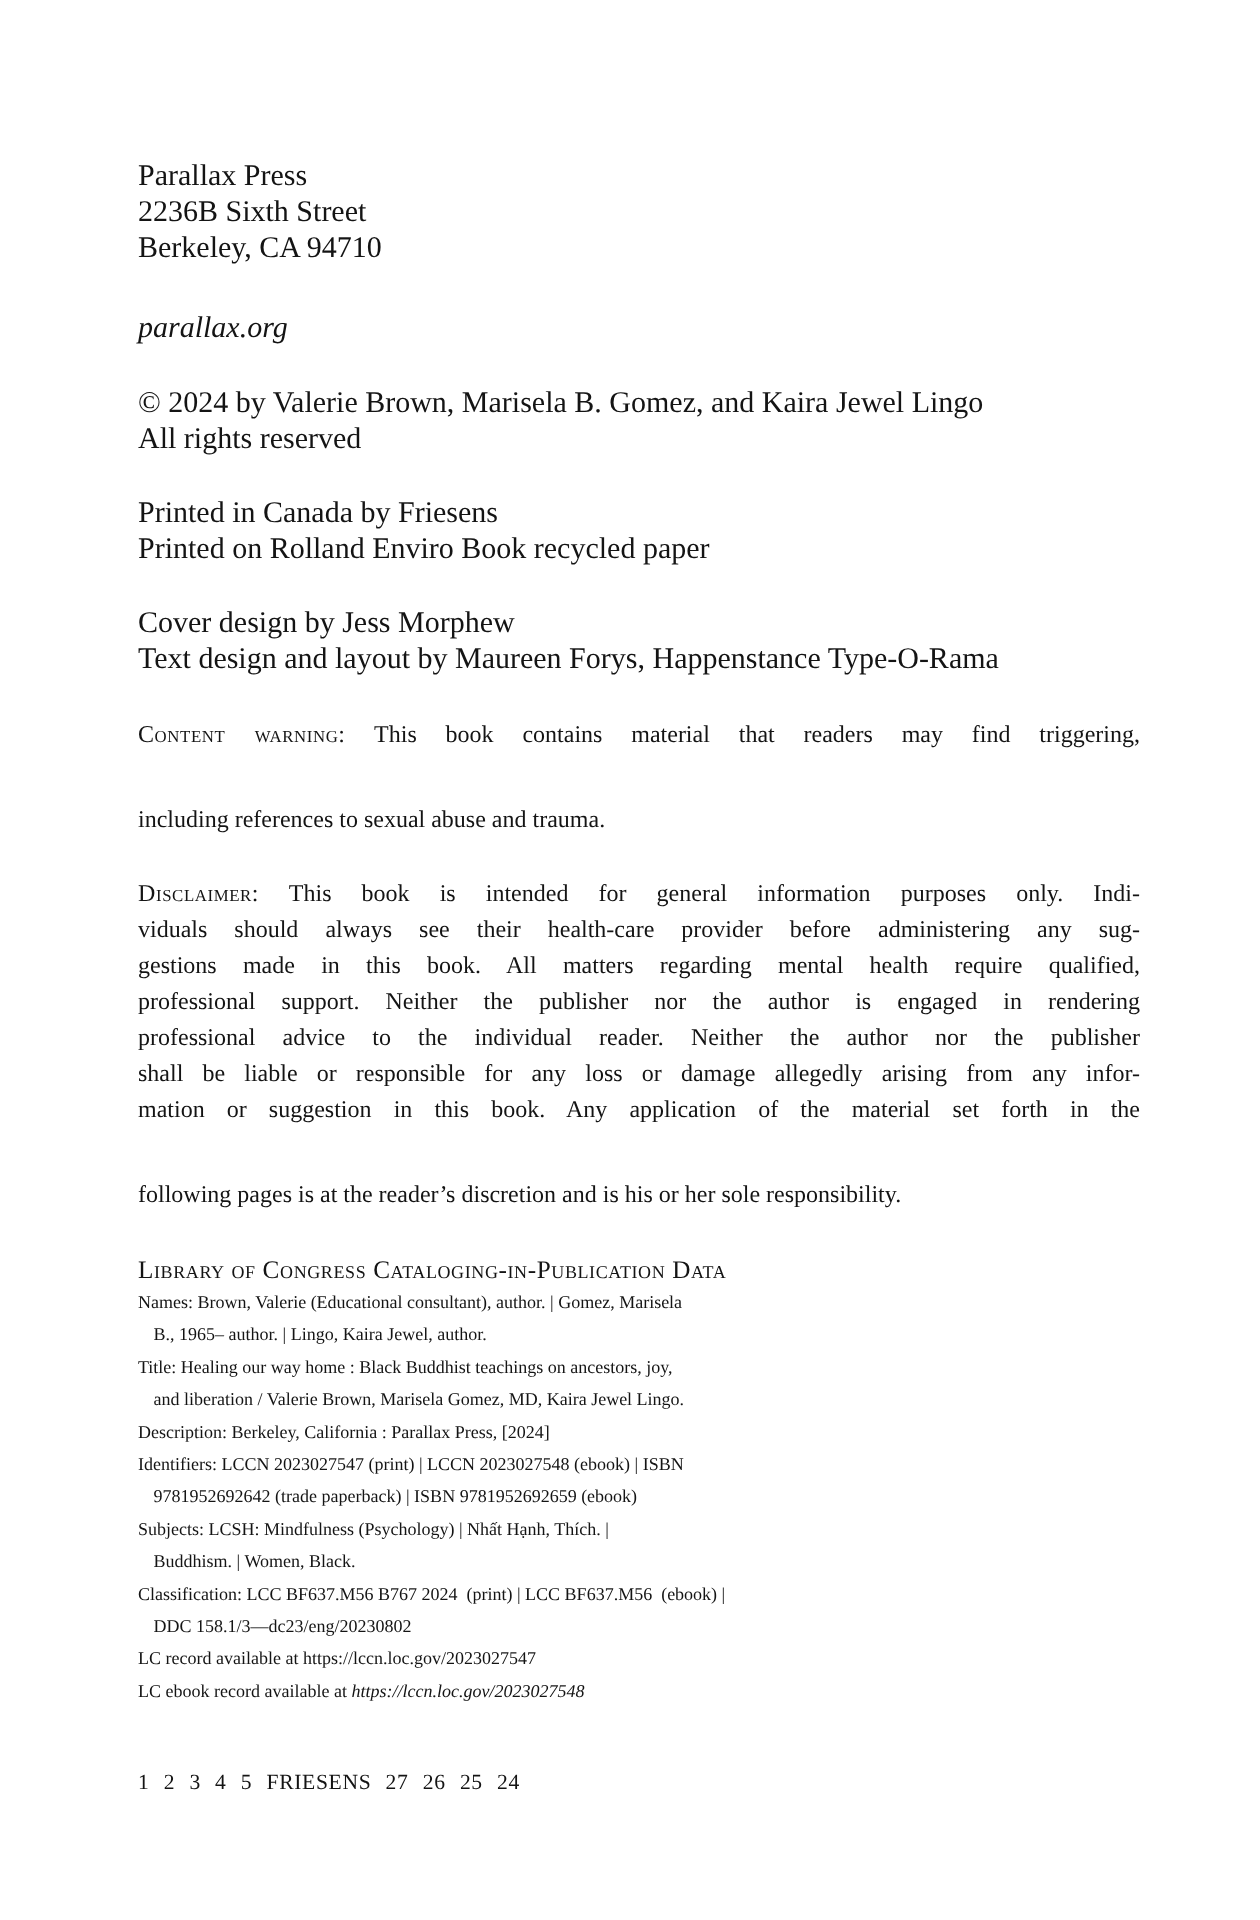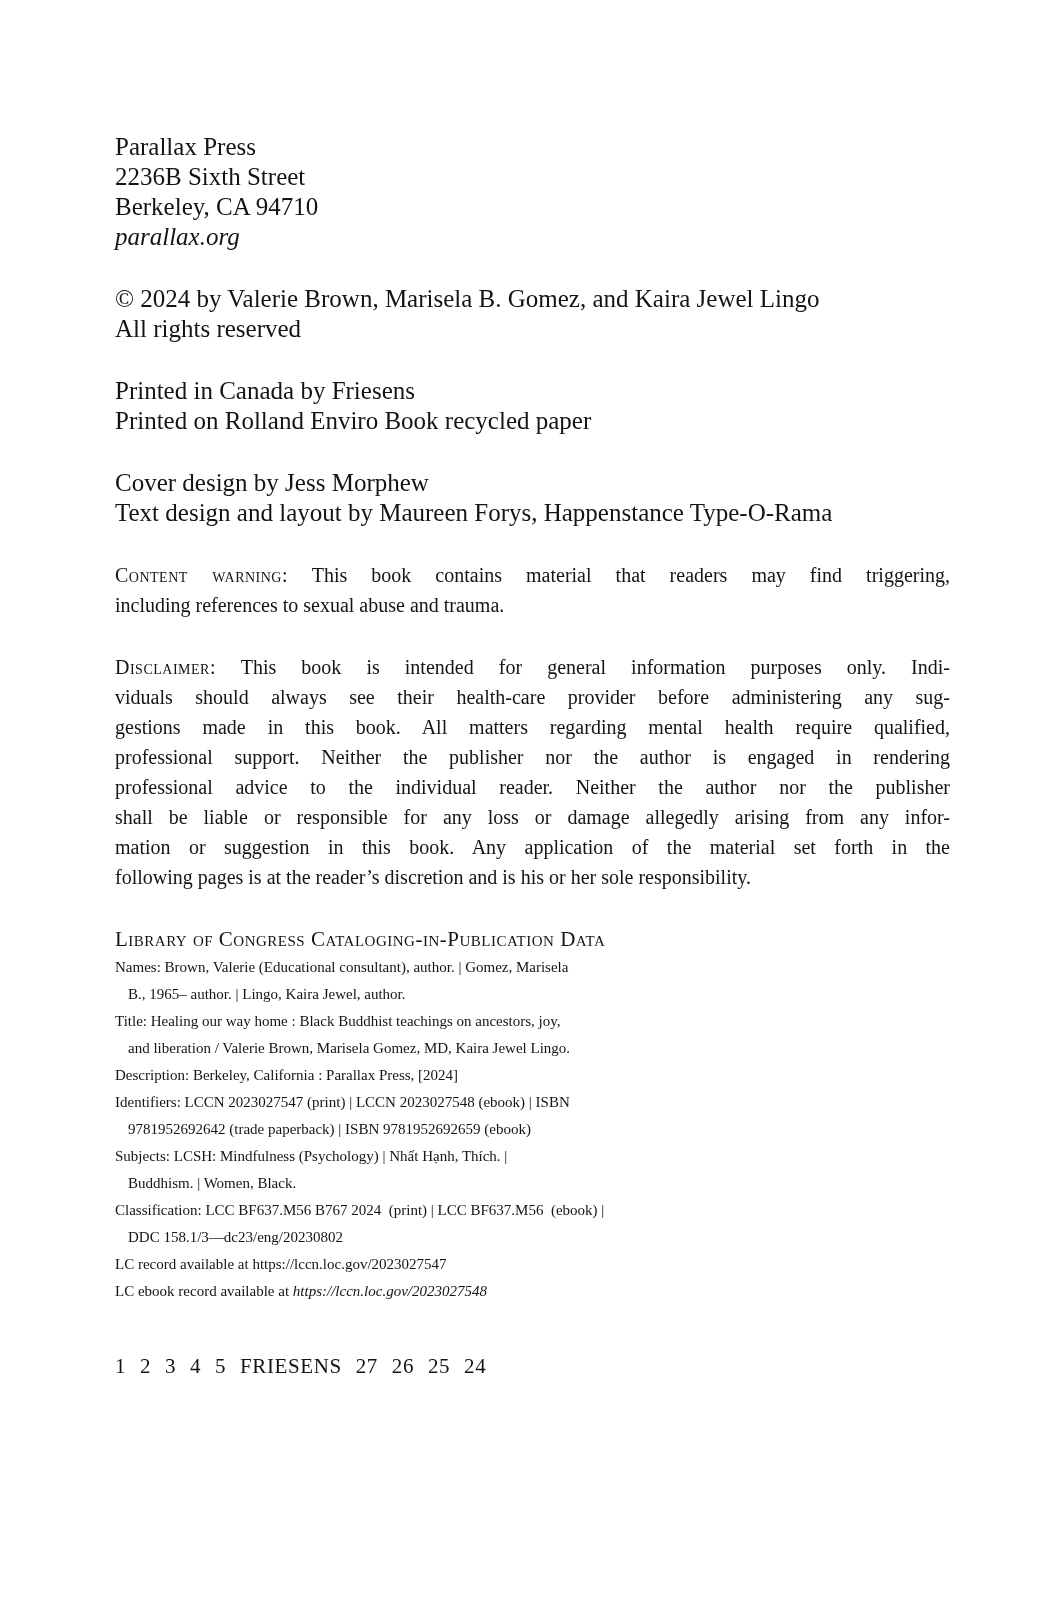--- a/index.html
+++ b/index.html
@@ -32,44 +32,45 @@
     font-size: 20px;
     line-height: 30px;
   }
   .line { min-height: 30px; }
   .just {
     text-align: justify;
     text-align-last: justify;
   }
   .just.last {
     text-align-last: left;
+    margin-top: 41px;
   }
   .sc {
     font-variant: small-caps;
     letter-spacing: 0.5px;
   }
-  .it { font-style: italic; }
+  .it { font-style: italic; margin-top: 37px; }
   .cip-heading {
     font-size: 21px;
     line-height: 30px;
     font-variant: small-caps;
     letter-spacing: 0.5px;
   }
   .cip-lines {
     font-size: 15px;
     line-height: 27px;
   }
   .cip-line {
     white-space: pre-wrap;
     min-height: 27px;
   }
   .cip-line.indent { padding-left: 13px; }
   .printers-key {
     margin-top: 46px;
-    font-size: 21px;
+    font-size: 18px;
     line-height: 30px;
     word-spacing: 0.38em;
     letter-spacing: 0.03em;
   }
 </style>
 </head>
 <body style="color: rgb(20, 20, 20); background: rgb(255, 255, 255);">
 
 <div class="page">
 

